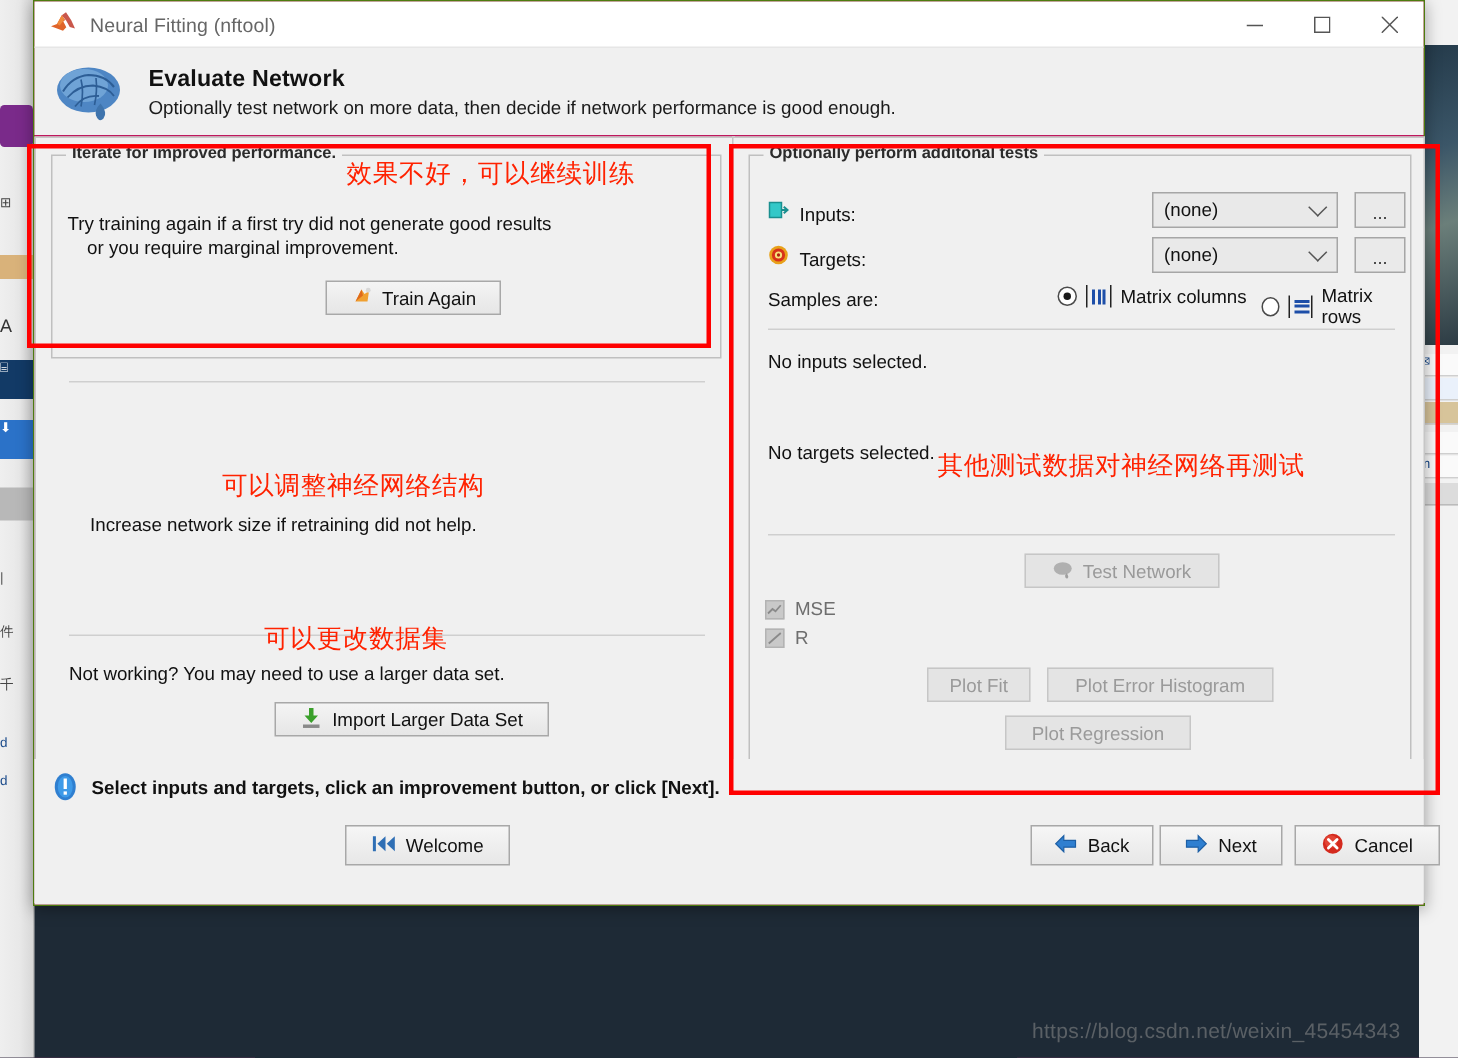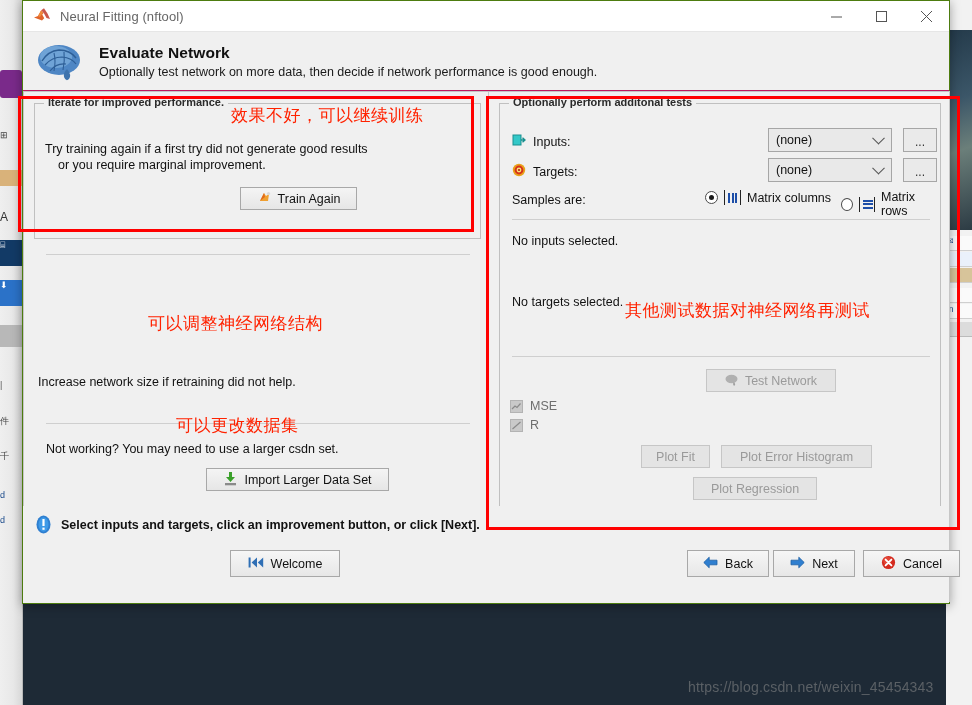--- a/index.html
+++ b/index.html
@@ -160,21 +160,20 @@
     justify-content: center;
     gap: 6px;
     background: linear-gradient(180deg,#f4f4f4 0%,#e6e6e6 100%);
     border: 1px solid #a8a8a8;
     font-size: 12.5px;
     color: #111;
     padding: 0 12px;
     height: 23px;
     box-sizing: border-box;
     white-space: nowrap;
-    margin-left: 23px;
   }
   .btn.disabled {
     color: #9a9a9a;
     background: #e4e4e4;
     border: 1px solid #c6c6c6;
   }
   .hr {
     border: none;
     border-top: 1px solid #cfcfcf;
     margin: 0;
@@ -409,24 +408,24 @@
               <path d="M3 11 L7 3 L9 6 L12 4 L11 11 Z" fill="#f0a030"></path>
               <path d="M3 11 L7 3 L8 7 Z" fill="#e06a1a"></path>
               <circle cx="11.5" cy="3.5" r="1.6" fill="#d8d8d8"></circle>
             </svg>
           </span>
           <span>Train Again</span>
         </div>
       </div>
 
       <hr class="hr" style="position:absolute;left:22px;top:162px;width:424px;">
-      <div class="para" style="position:absolute;left:14px;top:250px;margin-top:32px;">Increase network size if retraining did not help.</div>
+      <div class="para" style="position:absolute;left:36px;top:250px;">Increase network size if retraining did not help.</div>
 
       <hr class="hr" style="position:absolute;left:22px;top:331px;width:424px;">
-      <div class="para" style="position:absolute;left:22px;top:349px;">Not working? You may need to use a larger csdn set.</div>
+      <div class="para" style="position:absolute;left:22px;top:349px;">Not working? You may need to use a larger data set.</div>
       <div class="btn" style="position:absolute;left:159px;top:376px;width:183px;">
         <span>
           <svg width="15" height="15" viewBox="0 0 15 15">
             <path d="M6 1 h3 v5 h3 l-4.5 5 L3 6 h3 z" fill="#3aa02a"></path>
             <rect x="2" y="12" width="11" height="2.3" fill="#8a8a8a"></rect>
           </svg>
         </span>
         <span>Import Larger Data Set</span>
       </div>
     </div>

